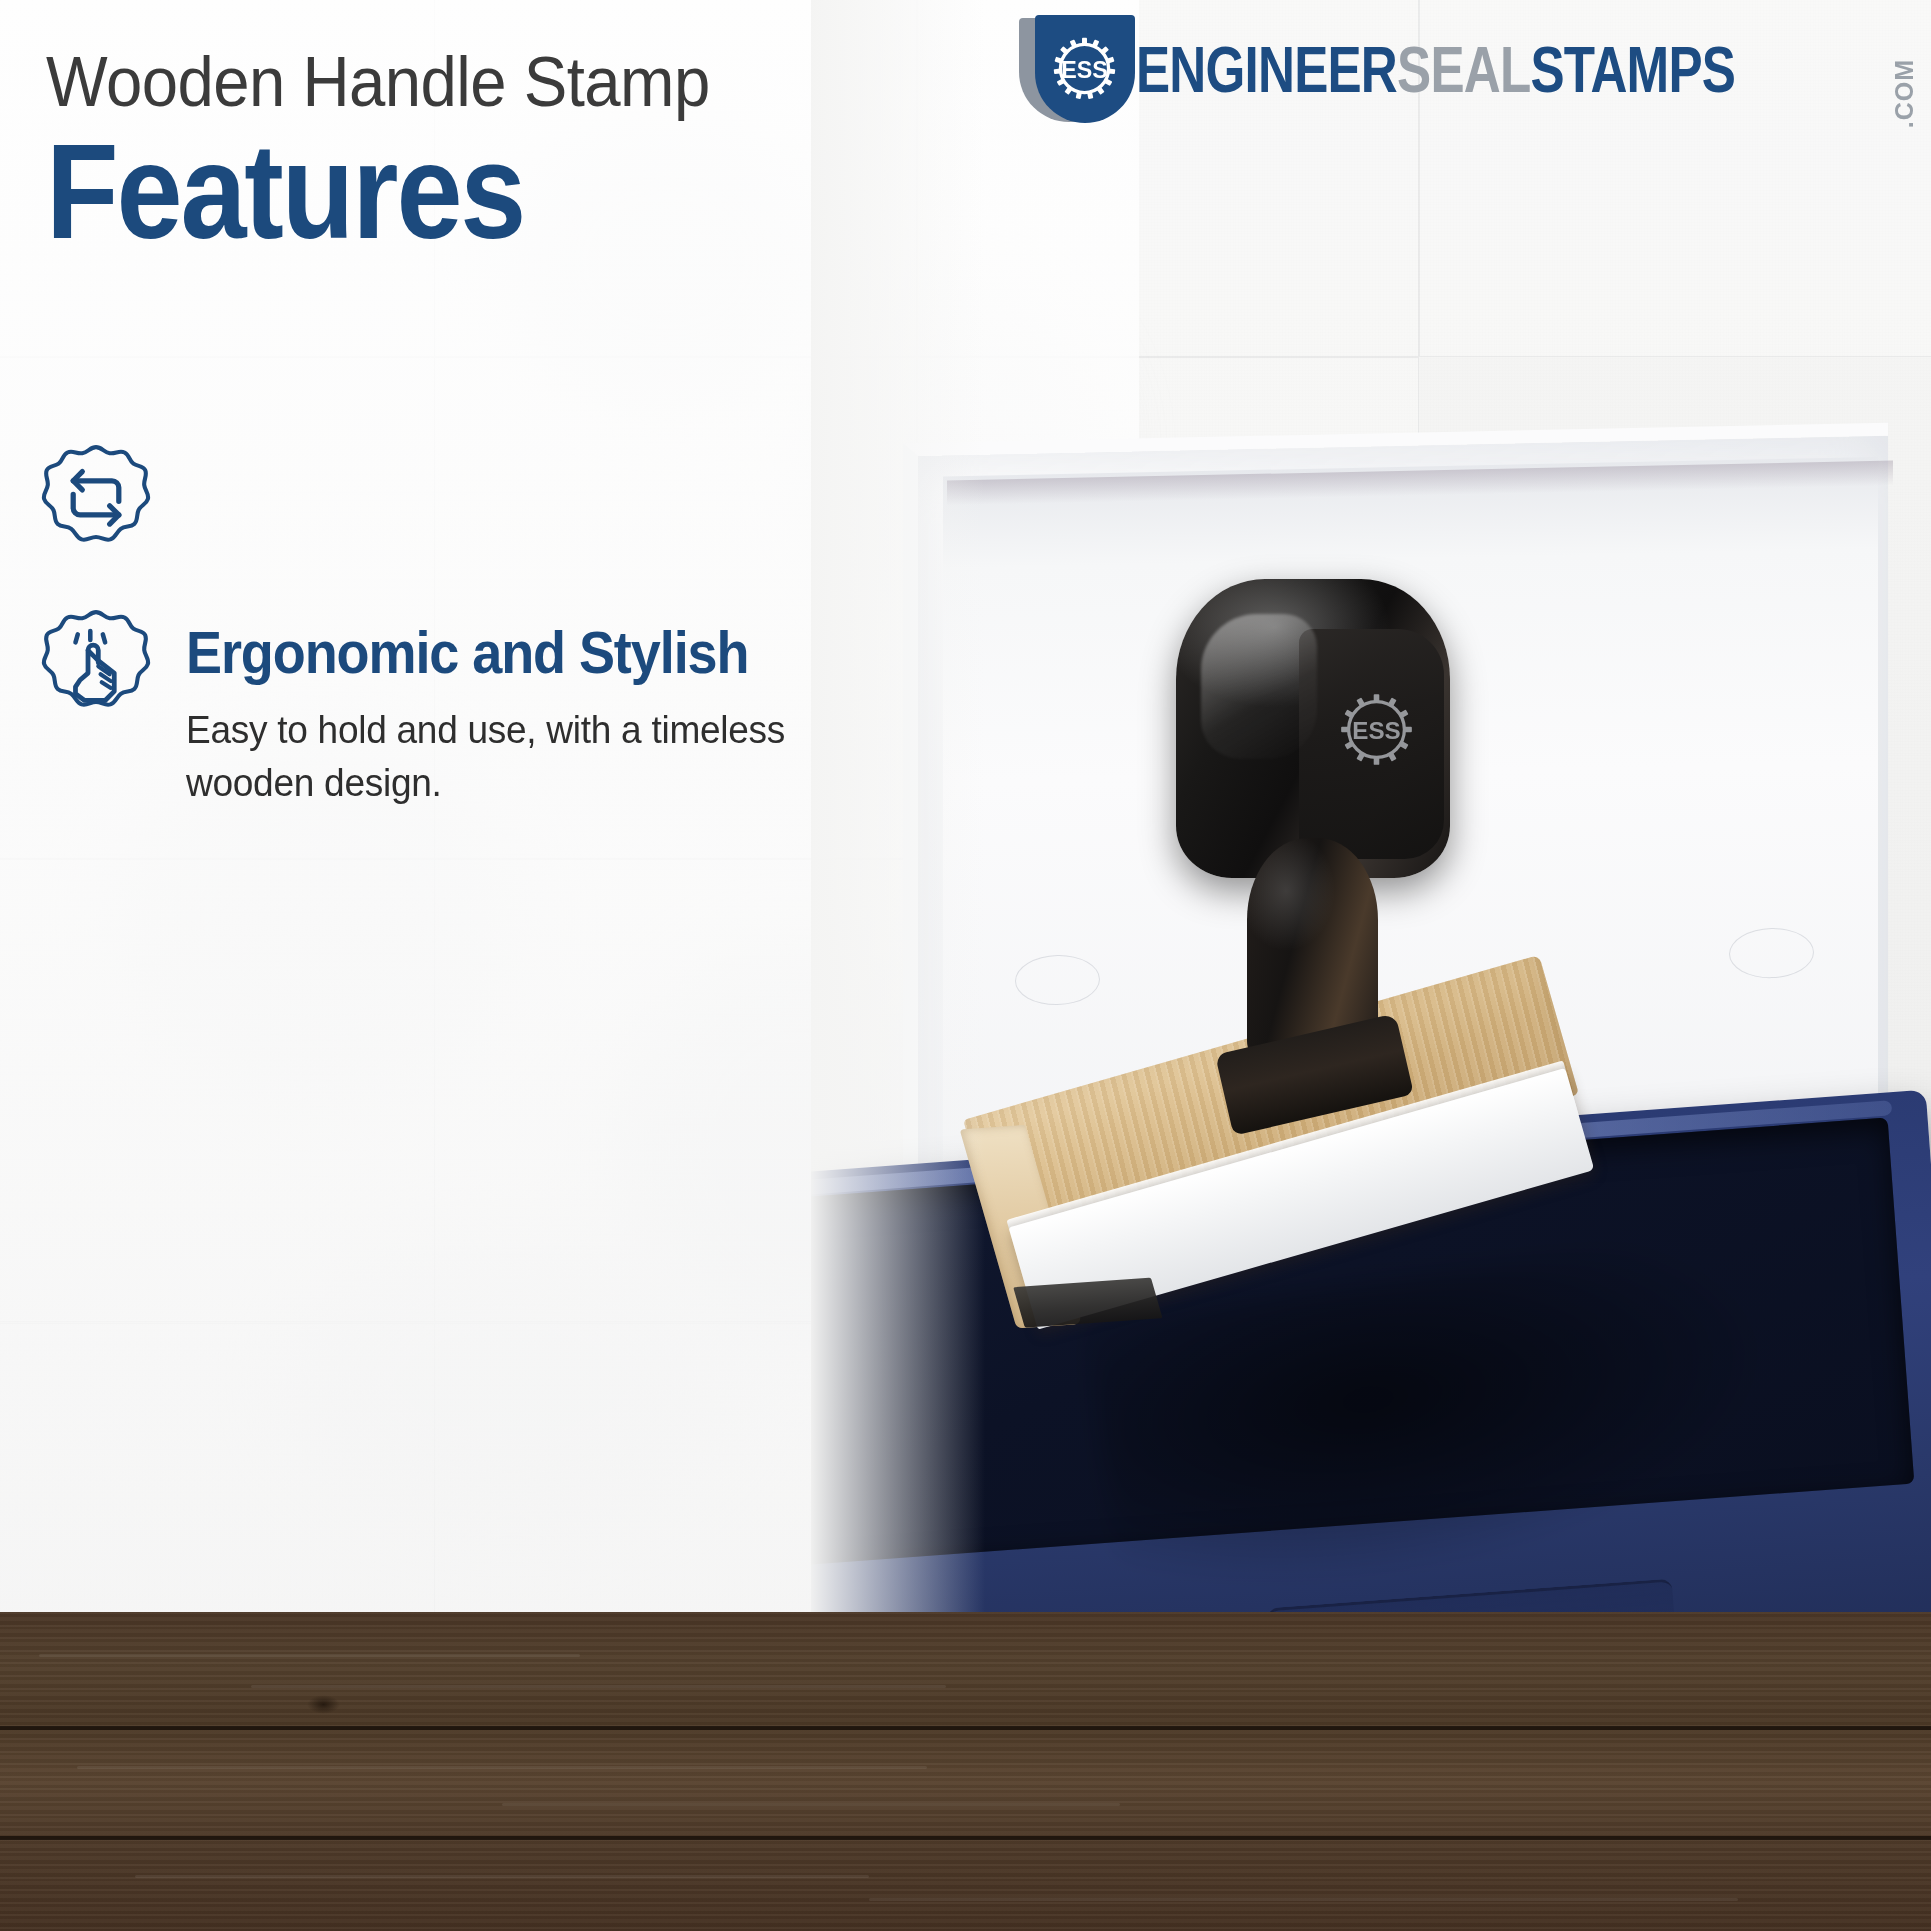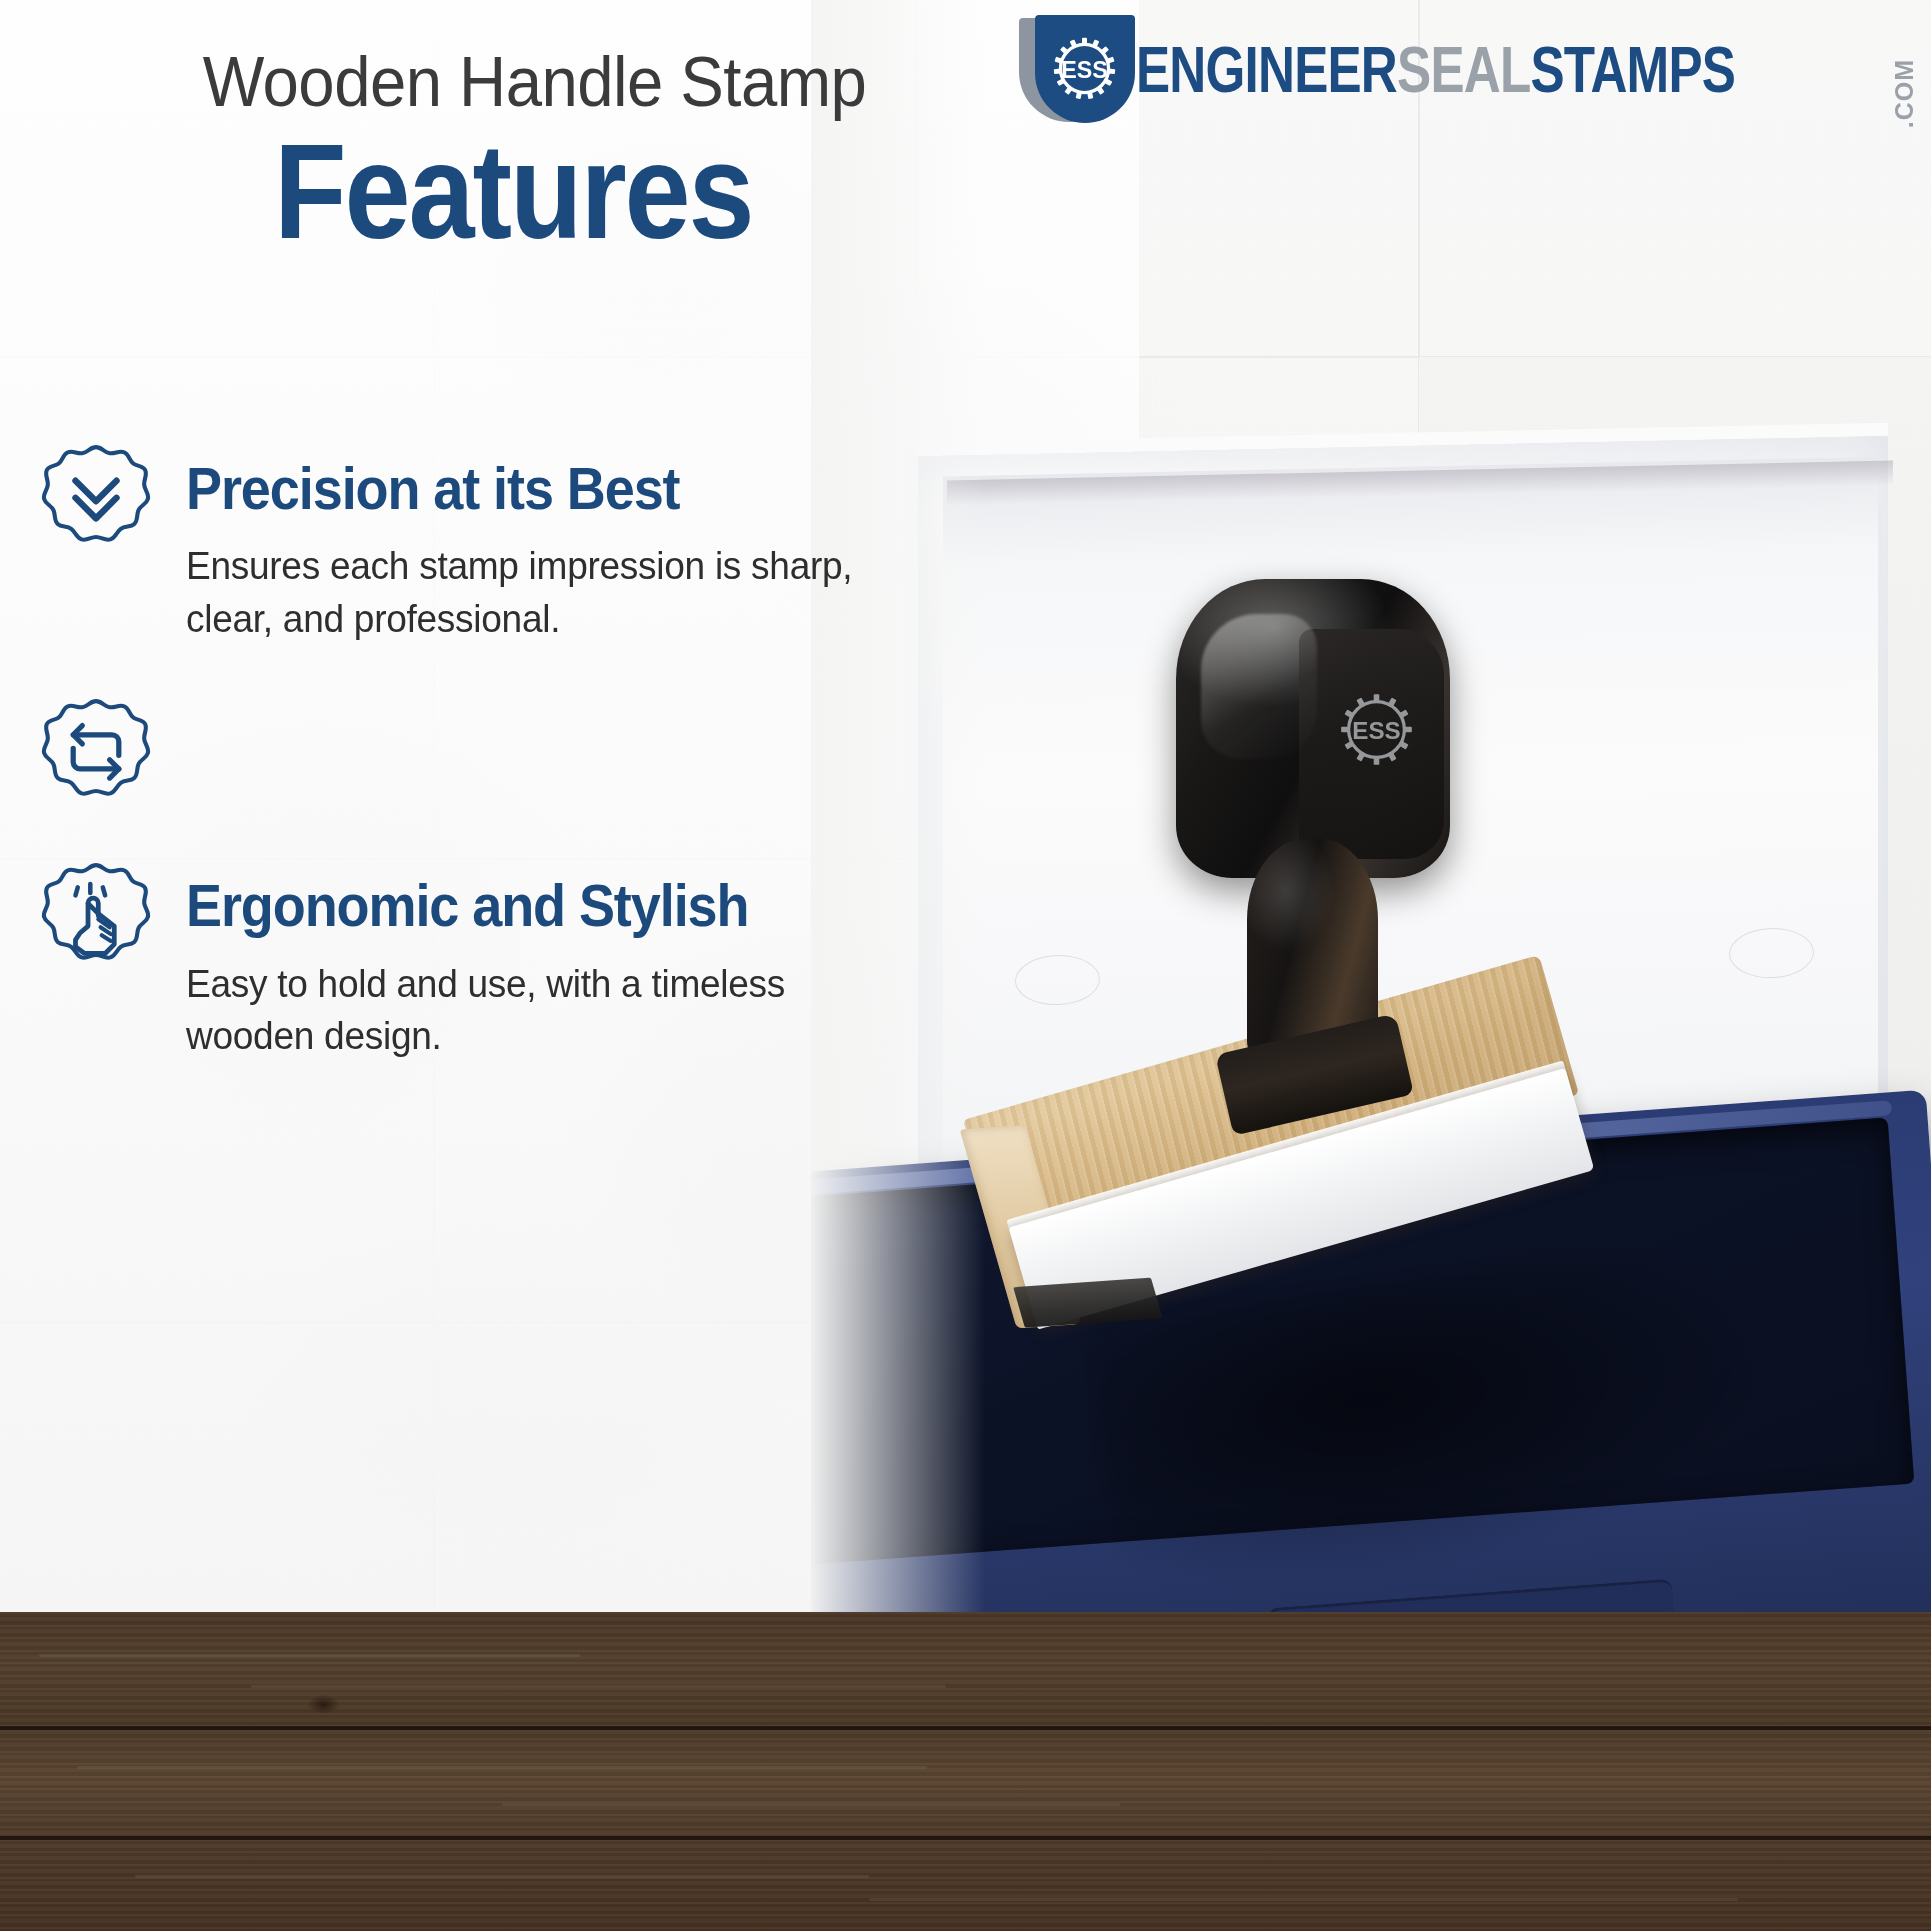--- a/index.html
+++ b/index.html
@@ -99,21 +99,20 @@
     width: 33px; height: 19.3px;
     border-radius: 50%;
     background: radial-gradient(ellipse at center, rgba(26,16,8,.75), rgba(60,42,26,0) 70%);
   }
 
   
   .header {
     position: absolute;
     left: 46px; top: 46px;
     width: 1062px;
-    text-align: center;
   }
   .title-sub {
     font-family: "Liberation Sans", sans-serif;
     font-size: 71px;
     font-weight: 400;
     letter-spacing: -0.6px;
     color: #3b3b3b;
     line-height: 1.02;
     transform: scaleX(.92);
     transform-origin: left center;
@@ -597,43 +596,20 @@
     <div class="brand-word">
       <span class="w-engineer">ENGINEER</span>
       <span class="w-seal">SEAL</span>
       <span class="w-stamps">STAMPS</span>
     </div>
     <span class="w-dotcom">.COM</span>
   </div>
 
   <div class="features">
 
-    <div class="feature">
-      <div class="f-badge">
-        <svg viewBox="0 0 100 100" fill="none" stroke="#1c4a7d" stroke-width="3.2" stroke-linecap="round" stroke-linejoin="round">
-          <path d="M50 4.5
-                   C55 4.5 57 9 62 9.8 C67 10.6 70.5 7 75 9.2 C79.5 11.4 79 16.3 82.8 19
-                   C86.6 21.7 91.3 20.4 93.2 24.8 C95.1 29.2 91.8 32.8 92.3 37.7
-                   C92.8 42.6 96.8 45.3 95.5 50 C94.2 54.7 89.3 55.4 87.3 59.8
-                   C85.3 64.2 87 68.8 83.6 71.9 C80.2 75 75.6 73.3 71.7 76.2
-                   C67.8 79.1 67.2 83.9 62.6 85.4 C58 86.9 54.8 83.3 50 83.3
-                   C45.2 83.3 42 86.9 37.4 85.4 C32.8 83.9 32.2 79.1 28.3 76.2
-                   C24.4 73.3 19.8 75 16.4 71.9 C13 68.8 14.7 64.2 12.7 59.8
-                   C10.7 55.4 5.8 54.7 4.5 50 C3.2 45.3 7.2 42.6 7.7 37.7
-                   C8.2 32.8 4.9 29.2 6.8 24.8 C8.7 20.4 13.4 21.7 17.2 19
-                   C21 16.3 20.5 11.4 25 9.2 C29.5 7 33 10.6 38 9.8 C43 9 45 4.5 50 4.5 Z" stroke-width="3.6"></path>
-          <polyline points="32,34 50,52 68,34" stroke-width="5.6"></polyline>
-          <polyline points="32,49 50,67 68,49" stroke-width="5.6"></polyline>
-        </svg>
-      </div>
-      <div class="f-text">
-        <div class="f-title">Precision at its Best</div>
-        <div class="f-desc">Ensures each stamp impression is sharp, clear, and professional.</div>
-      </div>
-    </div>
 
     <div class="feature">
       <div class="f-badge">
         <svg viewBox="0 0 100 100" fill="none" stroke="#1c4a7d" stroke-width="3.2" stroke-linecap="round" stroke-linejoin="round">
           <path d="M50 4.5
                    C55 4.5 57 9 62 9.8 C67 10.6 70.5 7 75 9.2 C79.5 11.4 79 16.3 82.8 19
                    C86.6 21.7 91.3 20.4 93.2 24.8 C95.1 29.2 91.8 32.8 92.3 37.7
                    C92.8 42.6 96.8 45.3 95.5 50 C94.2 54.7 89.3 55.4 87.3 59.8
                    C85.3 64.2 87 68.8 83.6 71.9 C80.2 75 75.6 73.3 71.7 76.2
                    C67.8 79.1 67.2 83.9 62.6 85.4 C58 86.9 54.8 83.3 50 83.3

